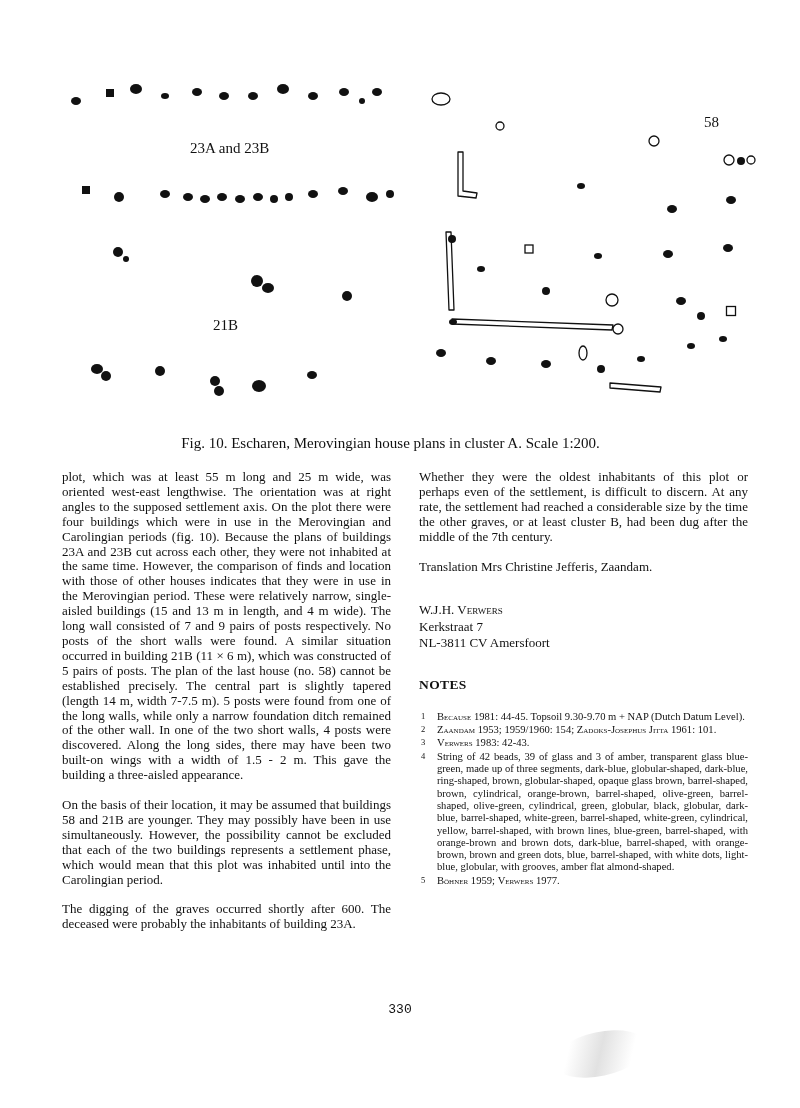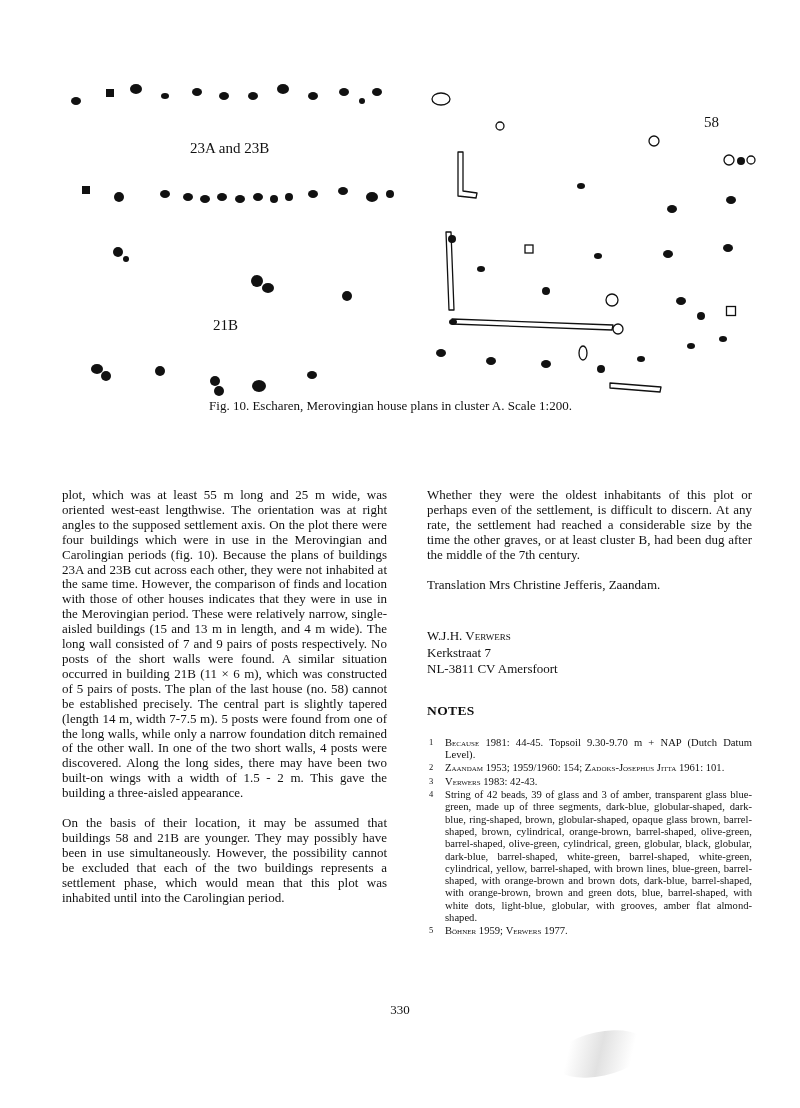--- a/index.html
+++ b/index.html
@@ -3,32 +3,32 @@
 <meta charset="utf-8">
 <style>
   html,body{margin:0;padding:0;background:#ffffff;}
   .page{
     width:800px;height:1108px;background:#ffffff;position:relative;margin:0 auto;
     font-family:"Liberation Serif","DejaVu Serif",serif;color:#111;overflow:hidden;
   }
   .figure{position:absolute;top:0;left:0;width:800px;height:445px;}
   .figure svg{display:block;width:800px;height:445px;}
   .fig-label{font-size:15px;fill:#111;font-family:"Liberation Serif","DejaVu Serif",serif;}
-  .caption{position:absolute;top:398px;left:0;width:781px;text-align:center;font-size:13px;}
-  .columns{position:absolute;top:488px;left:62px;width:690px;display:flex;gap:40px;}
+  .caption{position:absolute;top:435px;left:0;width:781px;text-align:center;font-size:15px;}
+  .columns{position:absolute;top:470px;left:62px;width:690px;display:flex;gap:28px;}
   .col{width:329px;font-size:13px;line-height:14.9px;text-align:justify;}
   .col p{margin:0 0 15px 0;}
   .sc{font-variant:small-caps;}
   .translation{margin-top:6px;}
-  .address{margin-top:36px;font-size:13px;line-height:16.5px;text-align:left;}
+  .address{margin-top:28px;font-size:13px;line-height:16.5px;text-align:left;}
   .notes-heading{text-align:left;font-weight:bold;font-size:13.5px;margin:26px 0 18px 0;letter-spacing:0.4px;}
   .note{display:flex;font-size:10.6px;line-height:12.3px;text-align:justify;margin-bottom:1px;}
   .note-num{flex:0 0 16px;font-size:8.5px;padding-left:2px;position:relative;top:-1px;}
   .note-text{flex:1;}
-  .pageno{position:absolute;top:1002px;left:0;width:800px;text-align:center;font-size:13px;}
+  .pageno{position:absolute;top:1002px;left:0;width:800px;text-align:center;font-size:13px;font-family:Liberation Mono, monospace;}
   .smudge{position:absolute;top:1032px;left:552px;width:96px;height:44px;
     background:linear-gradient(115deg,rgba(0,0,0,0) 20%,rgba(90,90,90,0.18) 50%,rgba(0,0,0,0) 80%);
     transform:rotate(-12deg);border-radius:50%;}
 </style>
 </head>
 <body>
 
 <div class="page">
 
   <div class="figure">
@@ -110,20 +110,21 @@
         <text x="704" y="127" font-size="14" class="fig-label">58</text>
       </svg>
   </div>
 
   <div class="caption">Fig. 10. Escharen, Merovingian house plans in cluster A. Scale 1:200.</div>
 
   <div class="columns">
     <div class="col">
       <p>plot, which was at least 55 m long and 25 m wide, was oriented west-east lengthwise. The orientation was at right angles to the supposed settlement axis. On the plot there were four buildings which were in use in the Merovingian and Carolingian periods (fig. 10). Because the plans of buildings 23A and 23B cut across each other, they were not inhabited at the same time. However, the comparison of finds and location with those of other houses indicates that they were in use in the Merovingian period. These were relatively narrow, single-aisled buildings (15 and 13 m in length, and 4 m wide). The long wall consisted of 7 and 9 pairs of posts respectively. No posts of the short walls were found. A similar situation occurred in building 21B (11 × 6 m), which was constructed of 5 pairs of posts. The plan of the last house (no. 58) cannot be established precisely. The central part is slightly tapered (length 14 m, width 7-7.5 m). 5 posts were found from one of the long walls, while only a narrow foundation ditch remained of the other wall. In one of the two short walls, 4 posts were discovered. Along the long sides, there may have been two built-on wings with a width of 1.5 - 2 m. This gave the building a three-aisled appearance.</p>
       <p>On the basis of their location, it may be assumed that buildings 58 and 21B are younger. They may possibly have been in use simultaneously. However, the possibility cannot be excluded that each of the two buildings represents a settlement phase, which would mean that this plot was inhabited until into the Carolingian period.</p>
+      <p>The digging of the graves occurred shortly after 600. The deceased were probably the inhabitants of building 23A.</p>
     </div>
     <div class="col">
       <p>Whether they were the oldest inhabitants of this plot or perhaps even of the settlement, is difficult to discern. At any rate, the settlement had reached a considerable size by the time the other graves, or at least cluster B, had been dug after the middle of the 7th century.</p>
       <p class="translation">Translation Mrs Christine Jefferis, Zaandam.</p>
       <div class="address">
         <div class="sc">W.J.H. Verwers</div>
         <div>Kerkstraat 7</div>
         <div>NL-3811 CV Amersfoort</div>
       </div>
       <div class="notes-heading">NOTES</div>

